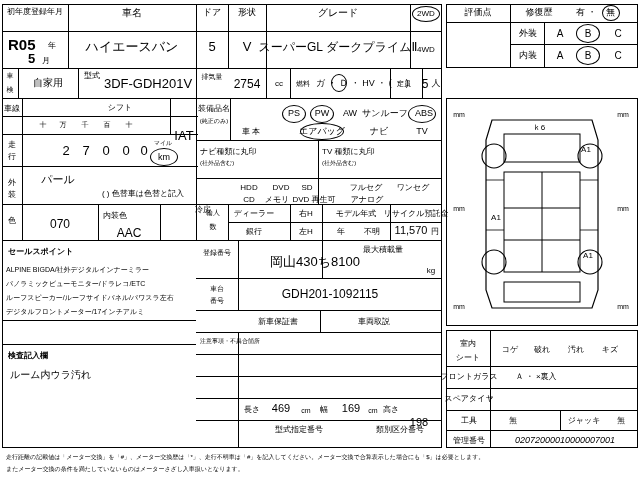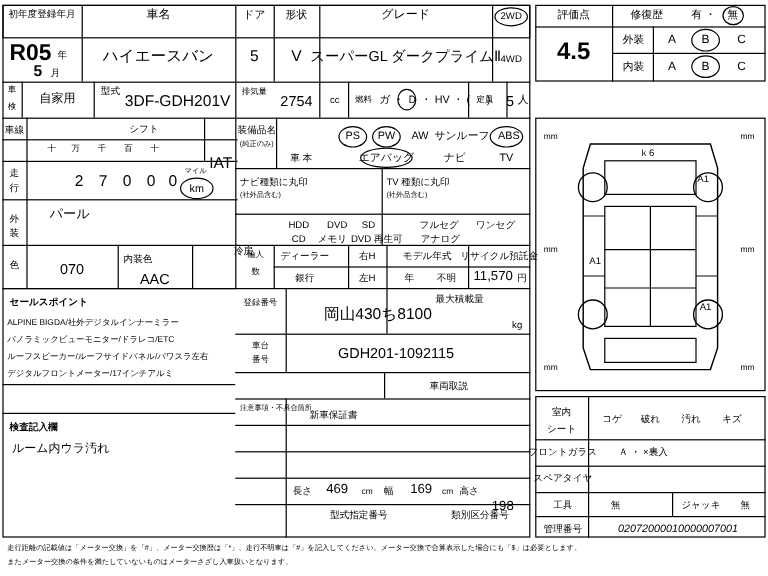--- a/index.html
+++ b/index.html
@@ -10,21 +10,21 @@
   .ctr{display:flex;align-items:center;justify-content:center;text-align:center;}
   .lft{display:flex;align-items:center;justify-content:flex-start;}
   .f6{font-size:6px;}
   .f7{font-size:7px;}
   .f8{font-size:8px;}
   .f9{font-size:9px;}
   .f10{font-size:10px;}
   .f11{font-size:11px;}
   .f12{font-size:12px;}
   .f13{font-size:13px;}
-  .f15{font-size:19px;}
+  .f15{font-size:15px;}
   .f20{font-size:20px;}
   .b{font-weight:bold;}
   .ell{position:absolute;border:1.4px solid #000;border-radius:50%;box-sizing:border-box;}
   .line{position:absolute;background:#000;}
   svg{display:block;}
 </style>
 </head>
 <body>
 
 <div id="sheet">
@@ -61,21 +61,20 @@
   <div class="t ctr f13" style="left:229px;top:38px;width:36px;height:18px;">V</div>
   <div class="t ctr f12" style="left:268px;top:38px;width:140px;height:18px;">スーパーGL ダークプライムⅡ</div>
 
   <div class="line" style="left:510px;top:4px;width:1px;height:64px;"></div>
   <div class="line" style="left:446px;top:22px;width:64px;height:1px;"></div>
   <div class="line" style="left:510px;top:22px;width:128px;height:1px;"></div>
   <div class="line" style="left:510px;top:44px;width:128px;height:1px;"></div>
   <div class="line" style="left:544px;top:22px;width:1px;height:46px;"></div>
 
   <div class="t ctr f9" style="left:446px;top:7px;width:64px;height:12px;">評価点</div>
-  <div class="t ctr f20 b" style="left:446px;top:28px;width:64px;height:30px;">4.5</div>
   <div class="t ctr f9" style="left:511px;top:7px;width:56px;height:12px;">修復歴</div>
   <div class="t lft f9" style="left:576px;top:7px;width:30px;height:12px;">有 ・</div>
   <div class="t lft f9" style="left:606px;top:7px;width:24px;height:12px;">無</div>
   <div class="ell" style="left:602px;top:5px;width:18px;height:16px;"></div>
 
   <div class="t ctr f9" style="left:511px;top:28px;width:34px;height:12px;">外装</div>
   <div class="t ctr f9" style="left:511px;top:50px;width:34px;height:12px;">内装</div>
   <div class="t ctr f10" style="left:552px;top:28px;width:16px;height:12px;">A</div>
   <div class="t ctr f10" style="left:580px;top:28px;width:16px;height:12px;">B</div>
   <div class="t ctr f10" style="left:610px;top:28px;width:16px;height:12px;">C</div>
@@ -136,20 +135,21 @@
   <div class="t ctr f13" style="left:98px;top:142px;width:16px;height:18px;">0</div>
   <div class="t ctr f13" style="left:118px;top:142px;width:16px;height:18px;">0</div>
   <div class="t ctr f13" style="left:136px;top:142px;width:16px;height:18px;">0</div>
   <div class="t ctr f6" style="left:150px;top:138px;width:26px;height:10px;">マイル</div>
   <div class="t ctr f9" style="left:154px;top:152px;width:20px;height:12px;">km</div>
   <div class="ell" style="left:150px;top:148px;width:28px;height:18px;"></div>
 
   <div class="t ctr f8" style="left:3px;top:178px;width:18px;height:10px;">外</div>
   <div class="t ctr f8" style="left:3px;top:190px;width:18px;height:10px;">装</div>
   <div class="t ctr f11" style="left:28px;top:172px;width:60px;height:16px;">パール</div>
+  <div class="t ctr f8" style="left:90px;top:188px;width:106px;height:12px;">(          ) 色替車は色替と記入</div>
 
   <div class="t ctr f8" style="left:3px;top:216px;width:18px;height:10px;">色</div>
   <div class="t ctr f12" style="left:40px;top:216px;width:40px;height:16px;">070</div>
   <div class="line" style="left:98px;top:204px;width:1px;height:36px;"></div>
   <div class="line" style="left:160px;top:204px;width:1px;height:36px;"></div>
   <div class="t ctr f8" style="left:100px;top:210px;width:30px;height:12px;">内装色</div>
   <div class="t ctr f12" style="left:100px;top:226px;width:58px;height:14px;">AAC</div>
   <div class="t ctr f8" style="left:162px;top:204px;width:34px;height:12px;margin-left:24px;">冷房</div>
 
   <div class="line" style="left:196px;top:140px;width:246px;height:1px;"></div>
@@ -224,21 +224,21 @@
 
   <div class="t ctr f7" style="left:198px;top:248px;width:38px;height:10px;">登録番号</div>
   <div class="t ctr f13" style="left:250px;top:254px;width:130px;height:16px;">岡山430ち8100</div>
 
   <div class="t ctr f7" style="left:198px;top:284px;width:38px;height:10px;">車台</div>
   <div class="t ctr f7" style="left:198px;top:296px;width:38px;height:10px;">番号</div>
   <div class="t ctr f12" style="left:250px;top:286px;width:160px;height:16px;">GDH201-1092115</div>
 
   <div class="line" style="left:196px;top:332px;width:246px;height:1px;"></div>
   <div class="line" style="left:320px;top:310px;width:1px;height:22px;"></div>
-  <div class="t ctr f8" style="left:240px;top:316px;width:76px;height:12px;margin-top:24px;">新車保証書</div>
+  <div class="t ctr f8" style="left:240px;top:316px;width:76px;height:12px;">新車保証書</div>
   <div class="t ctr f8" style="left:336px;top:316px;width:76px;height:12px;">車両取説</div>
   <div class="t lft f6" style="left:200px;top:336px;width:100px;height:10px;">注意事項・不具合箇所</div>
 
   <div class="line" style="left:196px;top:354px;width:246px;height:1px;"></div>
   <div class="line" style="left:196px;top:376px;width:246px;height:1px;"></div>
   <div class="line" style="left:196px;top:398px;width:246px;height:1px;"></div>
   <div class="line" style="left:196px;top:420px;width:246px;height:1px;"></div>
   <div class="line" style="left:238px;top:332px;width:1px;height:116px;"></div>
 
   <div class="line" style="left:2px;top:240px;width:194px;height:1px;"></div>

